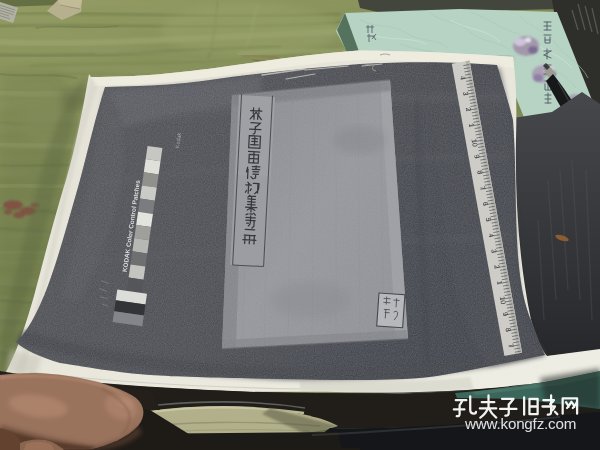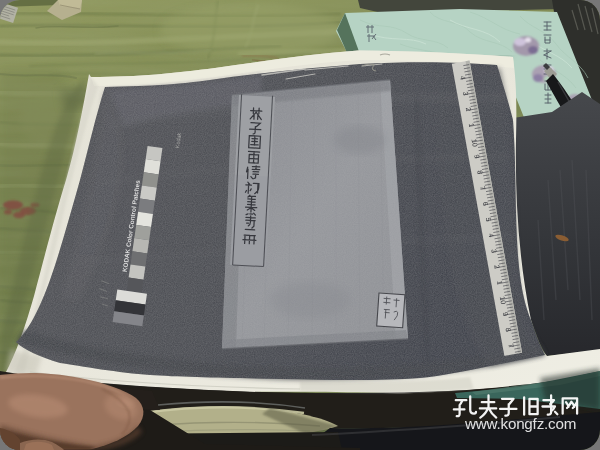--- a/index.html
+++ b/index.html
@@ -1,16 +1,16 @@
 <!DOCTYPE html>
 <html><head>
 <meta charset="utf-8">
 <style>
 html,body{margin:0;padding:0;background:#777;}
-#stage{position:relative;width:600px;height:450px;overflow:hidden;font-family:"Liberation Sans",sans-serif;border-radius:20px;}
+#stage{position:relative;width:600px;height:450px;overflow:hidden;font-family:"Liberation Sans",sans-serif;}
 </style>
 </head>
 <body>
 <div id="stage">
 <svg width="600" height="450" viewBox="0 0 600 450" xmlns="http://www.w3.org/2000/svg">
 <defs>
 <linearGradient id="woodg" x1="0" y1="0" x2="0.3" y2="1">
  <stop offset="0" stop-color="#929a5e"></stop>
  <stop offset="0.4" stop-color="#78834d"></stop>
  <stop offset="1" stop-color="#6d7b47"></stop>

